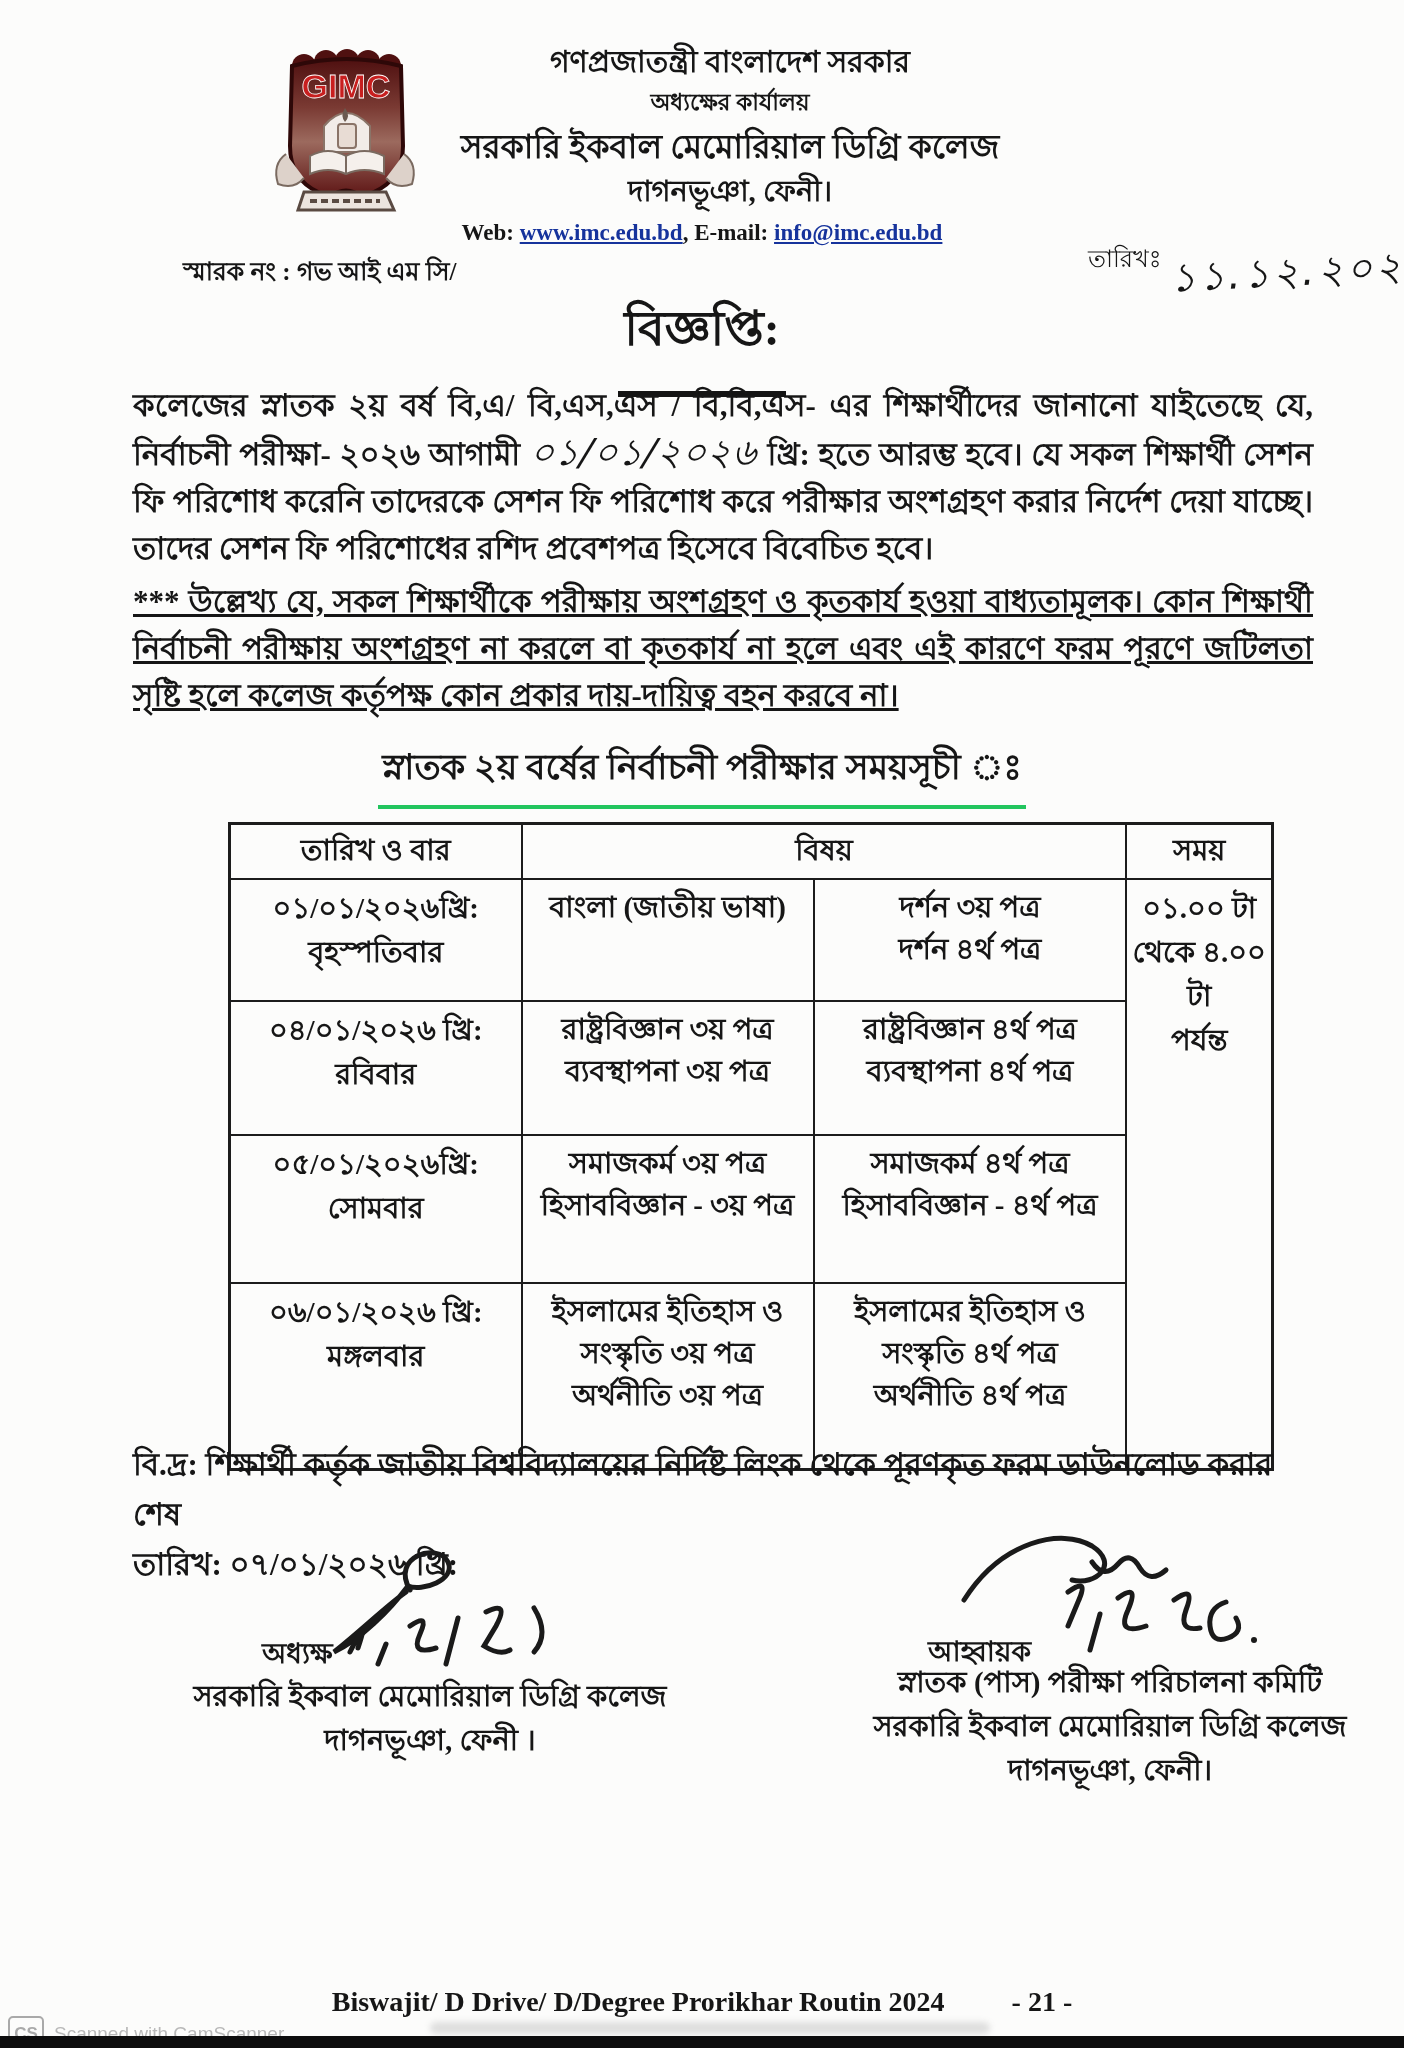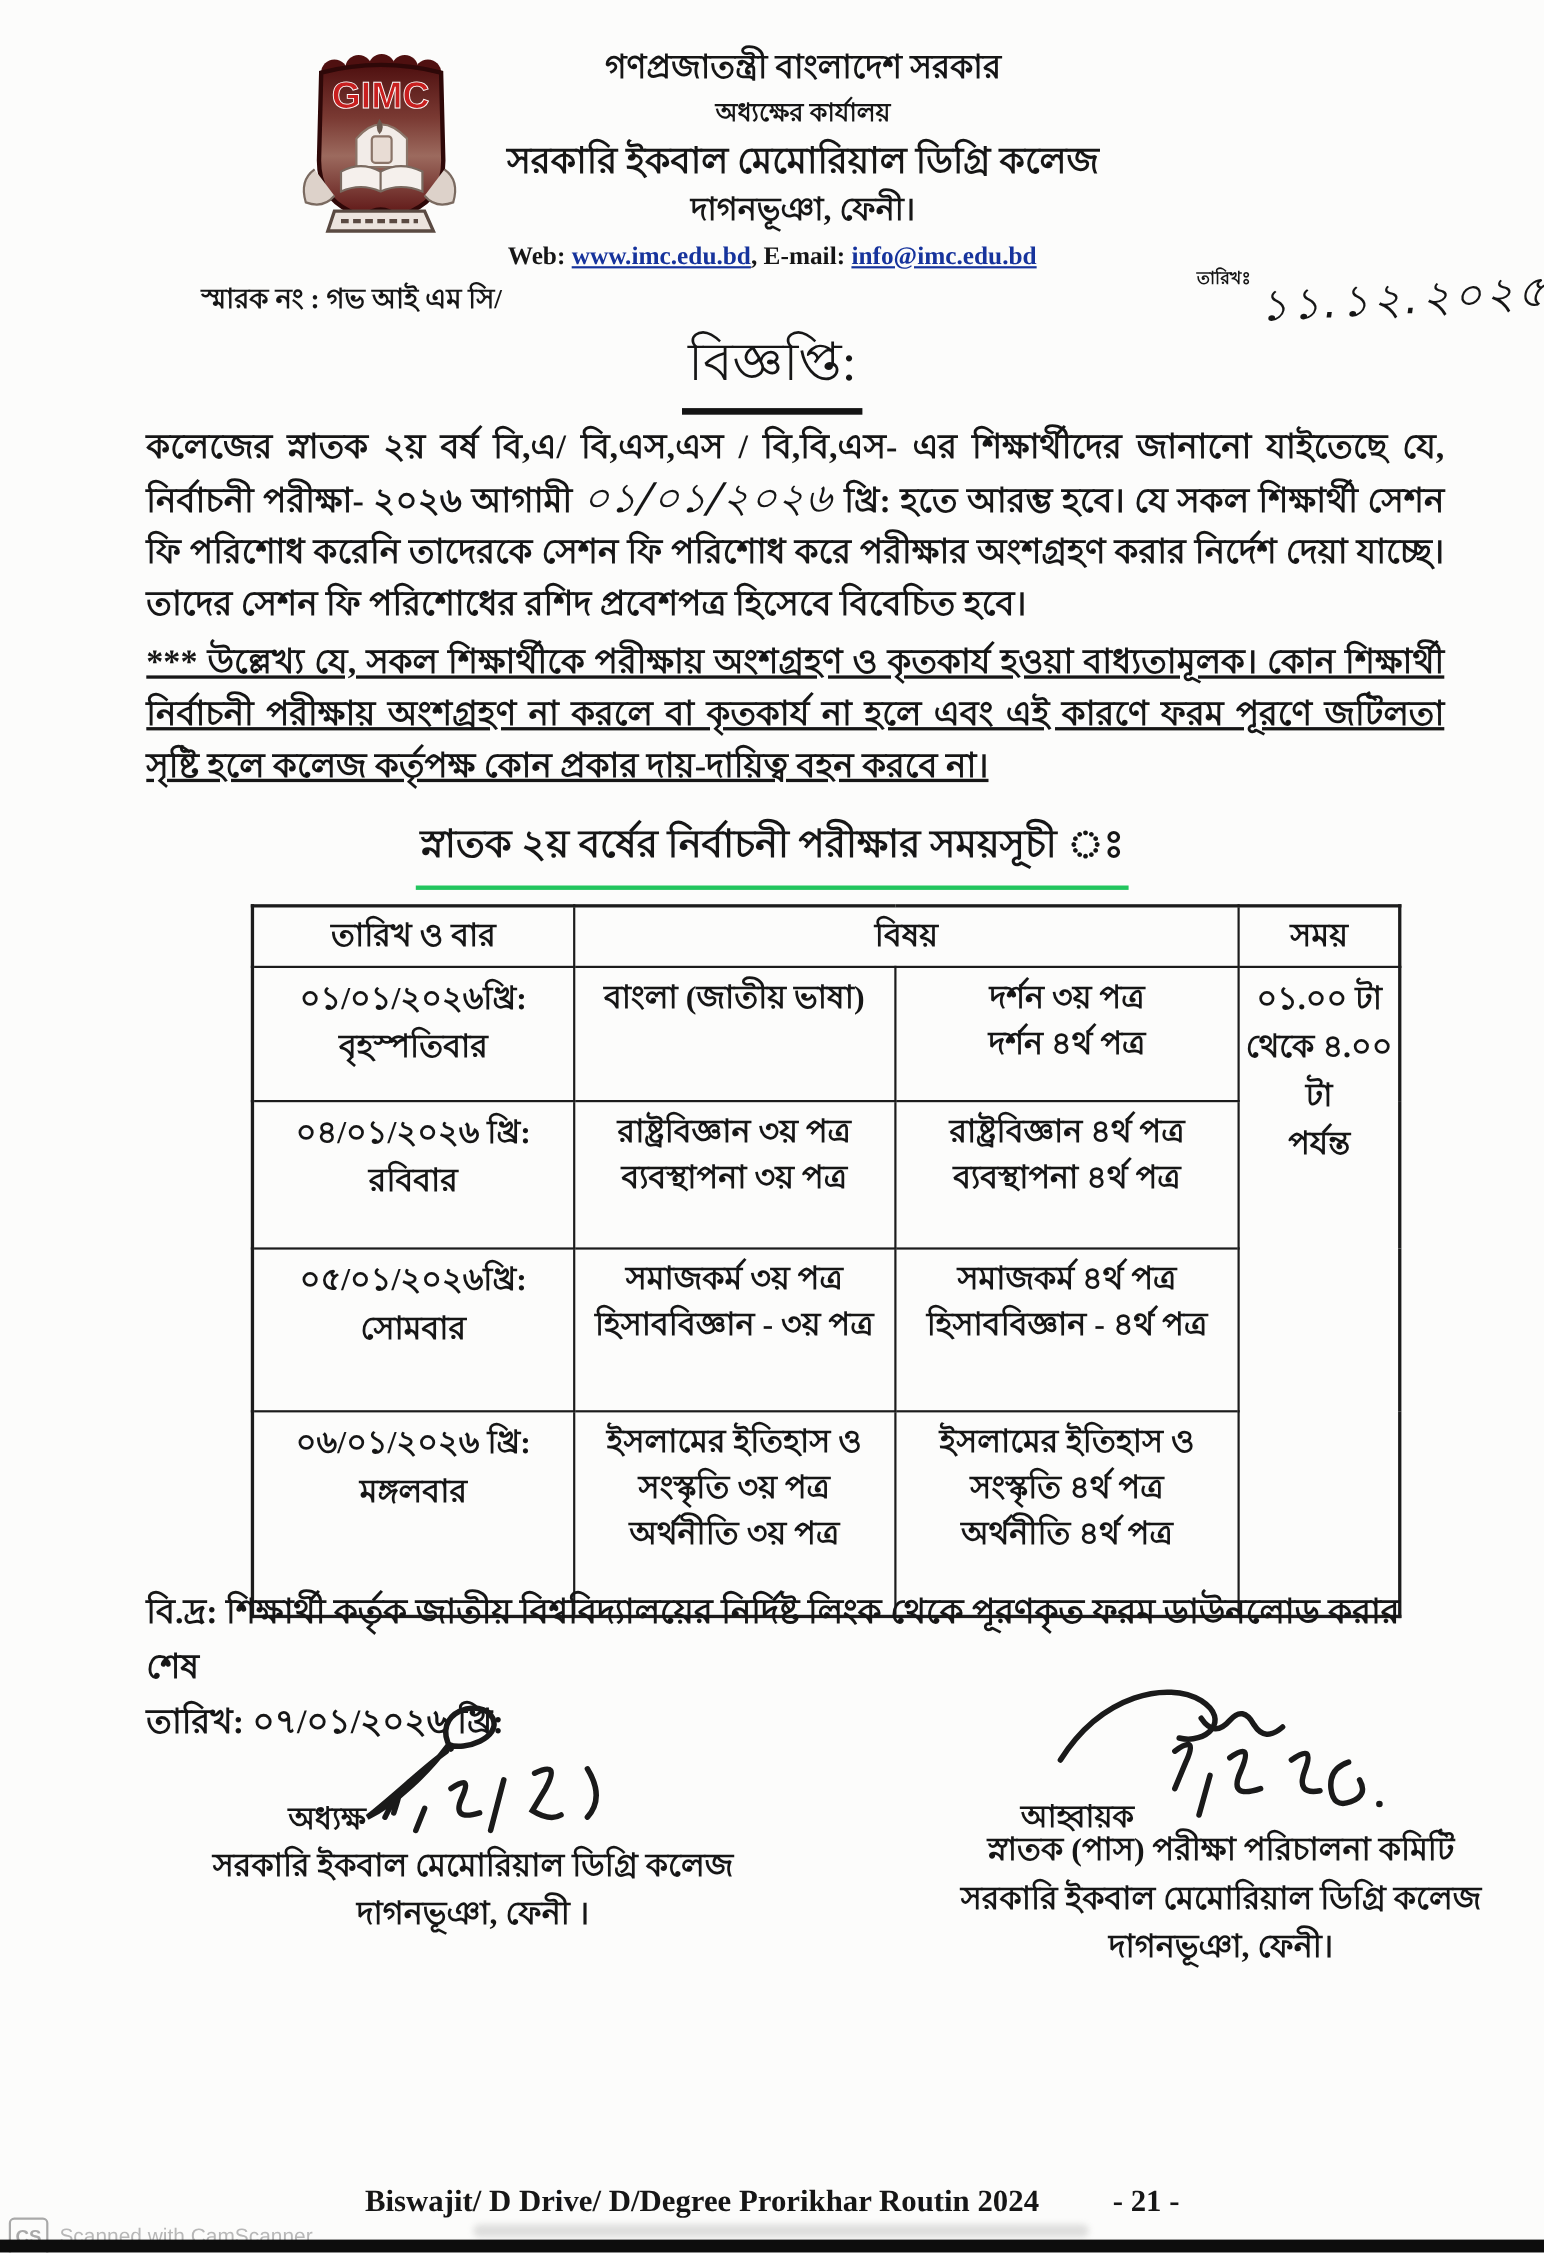--- a/index.html
+++ b/index.html
@@ -10,26 +10,26 @@
   .head-text{position:absolute;left:400px;top:42px;width:660px;text-align:center;font-weight:700;font-family:Liberation Serif, serif;}
   .head-text .l1{font-size:30px;line-height:40px;}
   .head-text .l2{font-size:23px;line-height:42px;}
   .head-text .l3{font-size:33px;line-height:46px;}
   .head-text .l4{font-size:29px;line-height:42px;}
   .webline{position:absolute;left:0;top:220px;width:1404px;text-align:center;
            font-size:23px;font-weight:700;font-family:"Liberation Serif",serif;}
   .webline a{color:#16339c;text-decoration:underline;}
   .memo{position:absolute;left:183px;top:252px;font-size:25px;font-weight:700;}
   .dateblk{position:absolute;left:1088px;top:240px;white-space:nowrap;}
-  .dateblk .lbl{font-size:16px;font-weight:700;vertical-align:top;}
+  .dateblk .lbl{font-size:24px;font-weight:400;vertical-align:top;}
   .hand{font-family:"DejaVu Sans",sans-serif;font-style:italic;font-weight:400;}
   .dateblk .hand{display:inline-block;font-size:40px;letter-spacing:3px;transform:rotate(-3deg);margin-left:4px;}
   
   .title-wrap{position:absolute;left:0;top:292px;width:1404px;text-align:center;}
-  .title{display:inline-block;font-size:48px;font-weight:400;border-bottom:6px solid #141414;padding:0 6px 0 6px;}
+  .title{display:inline-block;font-size:48px;font-weight:700;border-bottom:6px solid #141414;padding:0 6px 20px 6px;}
   .para{position:absolute;left:133px;width:1180px;font-size:31px;font-weight:700;
         line-height:47px;text-align:justify;}
   .p1{top:382px;}
   .p2{top:578px;text-decoration:underline;}
   .inline-date{display:inline-block;font-size:37px;letter-spacing:1px;transform:skewX(-6deg);
                margin:0 10px;font-weight:400;}
   
   .sched-head-wrap{position:absolute;left:0;top:740px;width:1404px;text-align:center;}
   .sched-head{display:inline-block;font-size:35px;font-weight:700;border-bottom:4px solid #22c55e;padding:0 4px 6px 4px;}
   table.sched{position:absolute;left:228px;top:822px;width:1046px;border-collapse:collapse;

